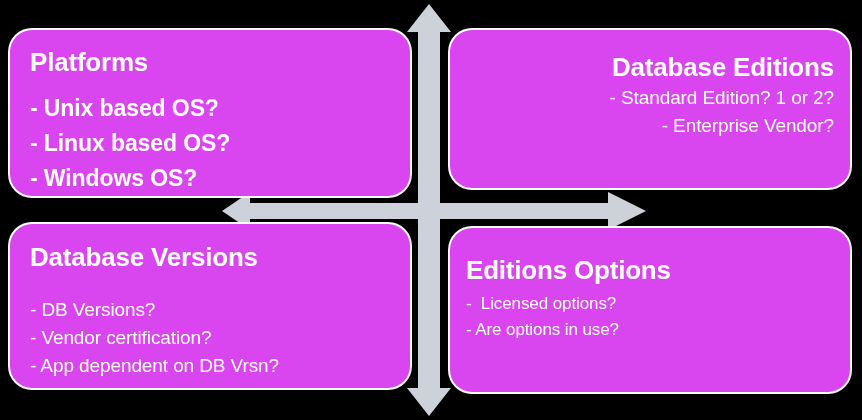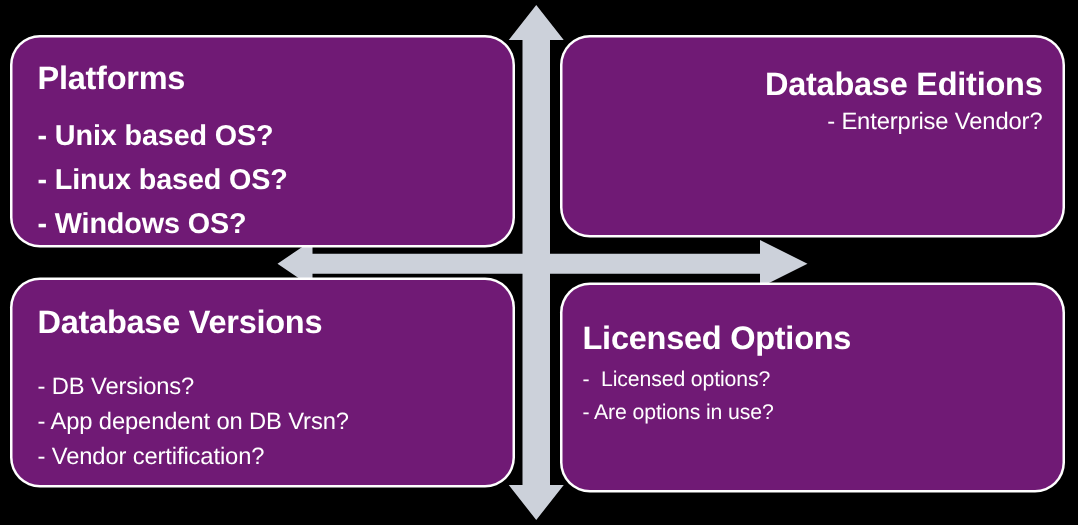--- a/index.html
+++ b/index.html
@@ -26,21 +26,21 @@
     left: 0;
     top: 0;
     width: 862px;
     height: 420px;
     pointer-events: none;
   }
 
   
   .card {
     position: absolute;
-    background: #701a75;
+    background: #d946ef;
     border-radius: 22px;
     box-sizing: border-box;
     box-shadow: 0 0 0 2px #ffffff;
     overflow: hidden;
   }
   .card-inner {
     position: absolute;
     left: 0;
     top: 0;
     width: 100%;
@@ -111,39 +111,40 @@
         <li>- Linux based OS?</li>
         <li>- Windows OS?</li>
       </ul>
     </div>
   </div>
 
   <div class="card" id="card-db-editions">
     <div class="card-inner">
       <div class="card-title">Database Editions</div>
       <ul class="card-list">
+        <li>- Standard Edition? 1 or 2?</li>
         <li>- Enterprise Vendor?</li>
       </ul>
     </div>
   </div>
 
   <div class="card" id="card-db-versions">
     <div class="card-inner">
       <div class="card-title">Database Versions</div>
       <ul class="card-list">
         <li>- DB Versions?</li>
+        <li>- Vendor certification?</li>
         <li>- App dependent on DB Vrsn?</li>
-        <li>- Vendor certification?</li>
       </ul>
     </div>
   </div>
 
   <div class="card" id="card-db-options">
     <div class="card-inner">
-      <div class="card-title">Licensed Options</div>
+      <div class="card-title">Editions Options</div>
       <ul class="card-list">
         <li>-  Licensed options?</li>
         <li>- Are options in use?</li>
       </ul>
     </div>
   </div>
 
 </div>
 
 </body></html>

